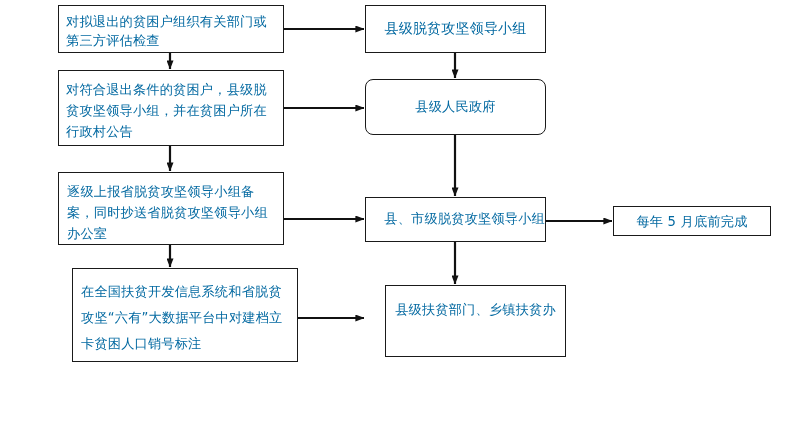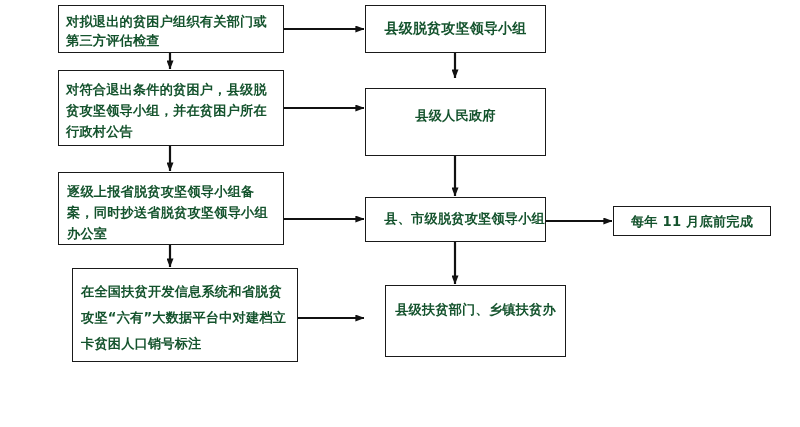--- a/index.html
+++ b/index.html
@@ -18,22 +18,22 @@
     position: absolute;
     left: 0; top: 0;
     width: 800px;
     height: 427px;
   }
   .node {
     position: absolute;
     box-sizing: border-box;
     border: 1.6px solid #1a1a1a;
     background: #ffffff;
-    color: #14532d;
-    font-weight: 700;
+    color: #0369a1;
+    font-weight: 400;
     letter-spacing: 0.2px;
     z-index: 2;
   }
   .node .node-text {
     display: block;
     white-space: pre-line;
   }
 
   
   .n-l1 { left: 58px;  top: 5px;   width: 226px; height: 48px; }
@@ -70,21 +70,21 @@
 
   
   .n-m1 { left: 365px; top: 5px;   width: 181px; height: 48px; }
   .n-m1 .node-text {
     padding-top: 13px;
     font-size: 14px;
     line-height: 19px;
     text-align: center;
   }
 
-  .n-m2 { left: 365px; top: 88px;  width: 181px; height: 68px; }
+  .n-m2 { left: 365px; top: 79px;  width: 181px; height: 56px; border-radius: 8px; }
   .n-m2 .node-text {
     padding-top: 17px;
     font-size: 13.2px;
     line-height: 19px;
     text-align: center;
   }
 
   .n-m3 { left: 365px; top: 197px; width: 181px; height: 45px; }
   .n-m3 .node-text {
     padding-top: 11px;
@@ -162,14 +162,14 @@
 
 <div class="node n-m3">
   <span class="node-text">县、市级脱贫攻坚领导小组</span>
 </div>
 
 <div class="node n-m4">
   <span class="node-text">县级扶贫部门、乡镇扶贫办</span>
 </div>
 
 <div class="node n-r1">
-  <span class="node-text">每年 11 月底前完成</span>
+  <span class="node-text">每年 5 月底前完成</span>
 </div>
 
 </body></html>

